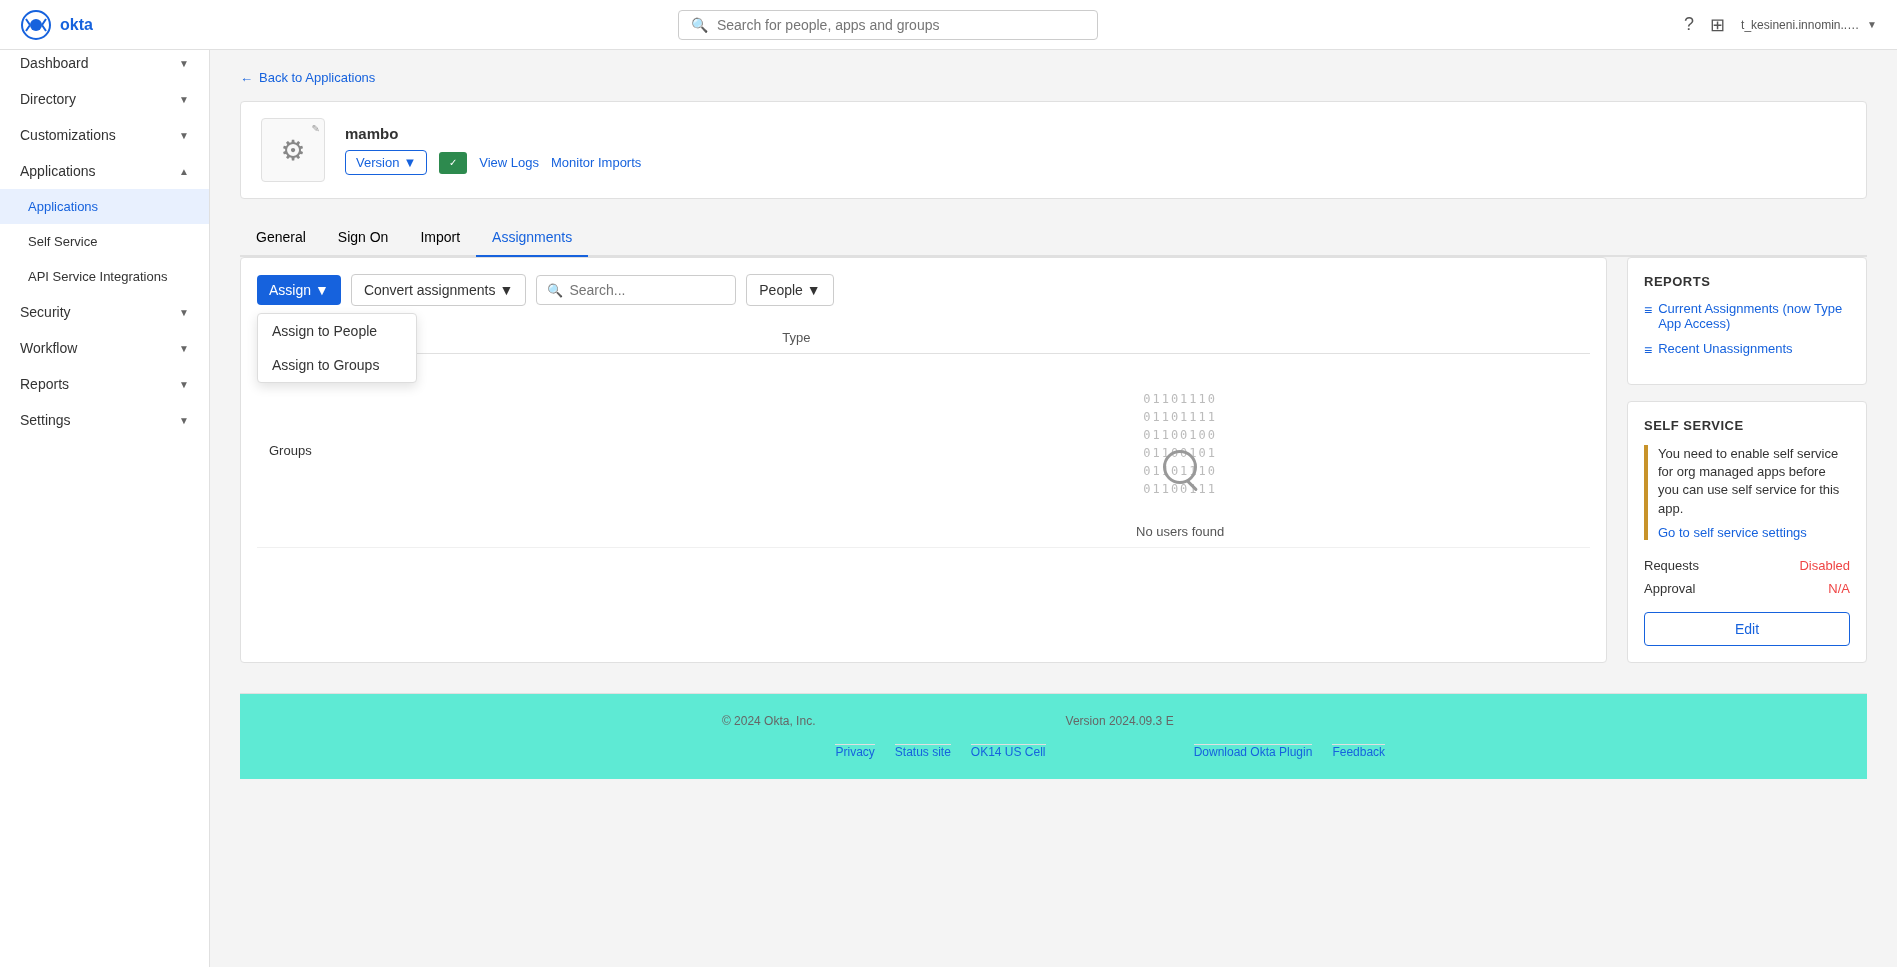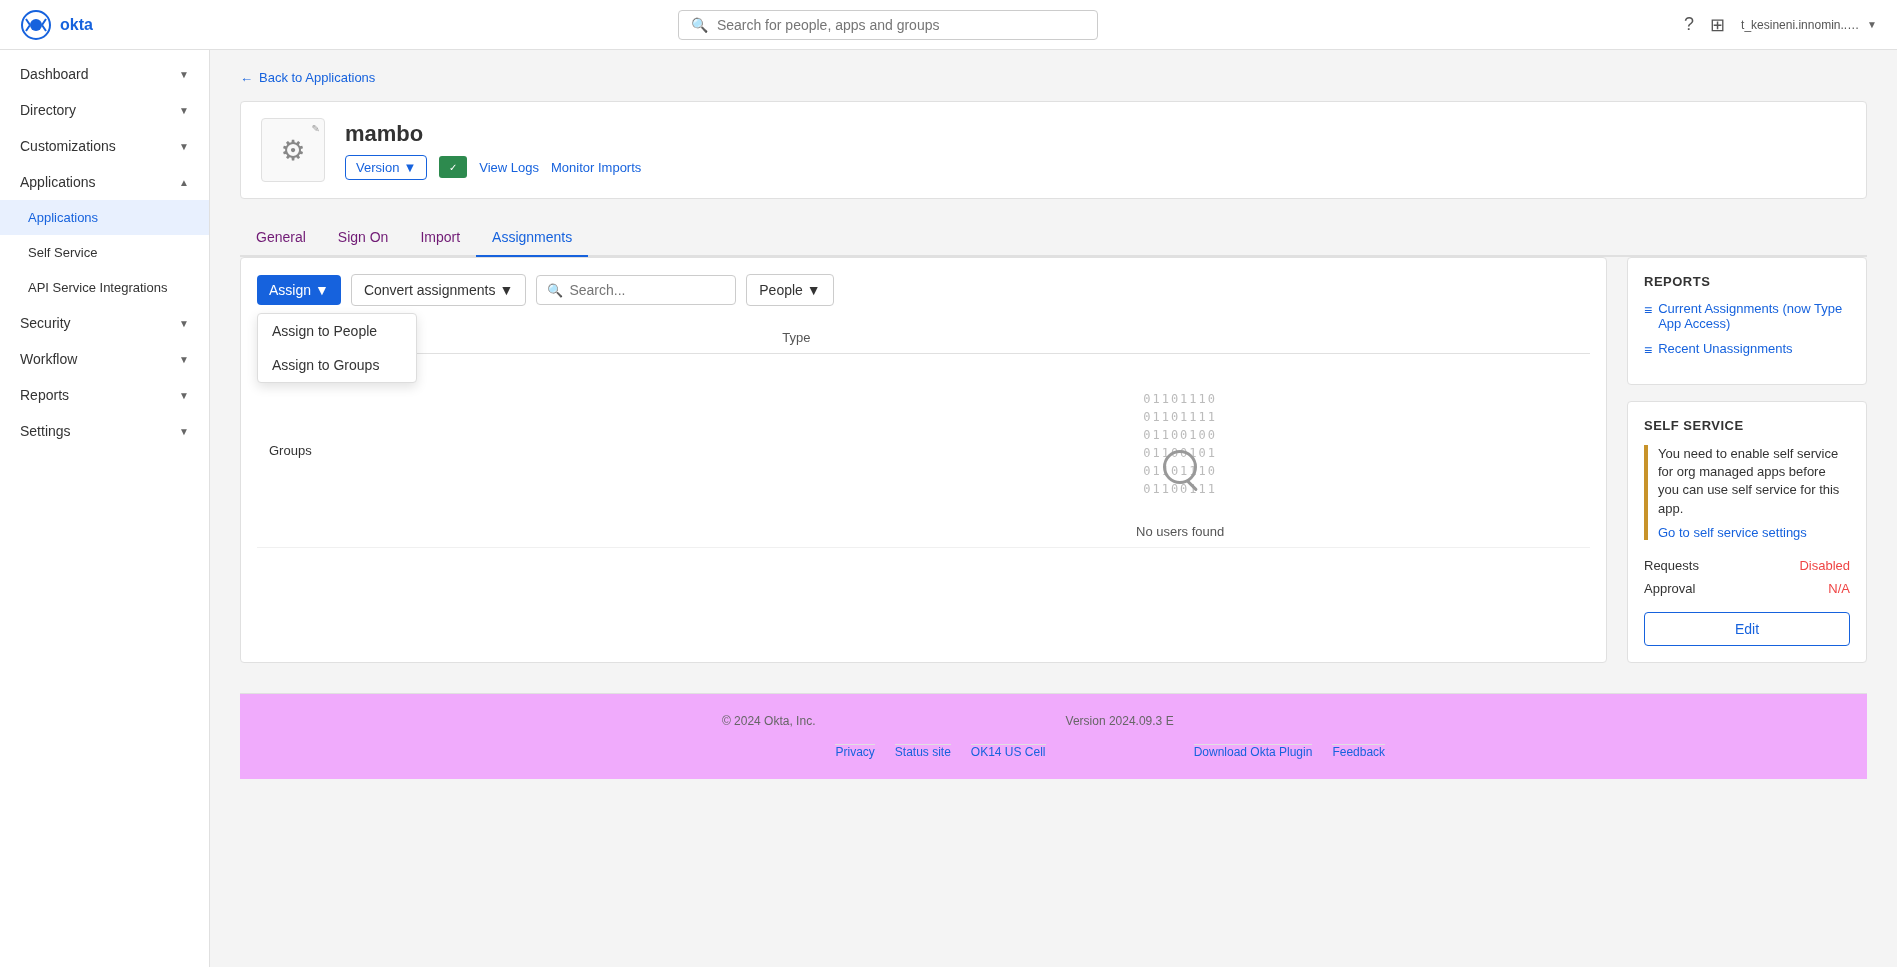--- a/index.html
+++ b/index.html
@@ -22,21 +22,21 @@
     .search-bar input { border: none; outline: none; flex: 1; font-size: 14px; color: #666; background: transparent; }
     .topnav-right { display: flex; align-items: center; gap: 16px; }
     .topnav-user { display: flex; align-items: center; gap: 6px; font-size: 13px; color: #333; cursor: pointer; }
 
     
     .layout { display: flex; margin-top: 50px; min-height: calc(100vh - 50px); }
 
     
     .sidebar {
       width: 210px; background: #fff; border-right: 1px solid #e0e0e0;
-      position: fixed; top: 44px; bottom: 0; overflow-y: auto;
+      position: fixed; top: 33px; bottom: 0; overflow-y: auto;
       padding: 12px 0;
     }
     .sidebar-item {
       display: flex; align-items: center; justify-content: space-between;
       padding: 10px 20px; cursor: pointer; color: #333; font-size: 14px;
     }
     .sidebar-item.sub { padding-left: 28px; font-size: 13px; }
     .sidebar-item.sub.selected { background: #e8f0fe; color: #1662dd; }
     .chevron { font-size: 10px; color: #666; }
 
@@ -52,37 +52,37 @@
       padding: 16px 20px; display: flex; align-items: center; gap: 20px;
       margin-bottom: 20px;
     }
     .app-icon-box {
       width: 64px; height: 64px; border: 1px solid #e0e0e0; border-radius: 4px;
       display: flex; align-items: center; justify-content: center;
       background: #f9f9f9; position: relative;
     }
     .edit-icon { position: absolute; top: 4px; right: 4px; font-size: 10px; color: #999; cursor: pointer; }
     .app-info { display: flex; flex-direction: column; gap: 8px; }
-    .app-name { font-size: 22px; font-weight: 600; color: #333; }
+    .app-name { font-size: 15px; font-weight: 600; color: #333; }
     .app-actions { display: flex; align-items: center; gap: 12px; }
     .btn-active {
       display: flex; align-items: center; gap: 4px;
       background: #fff; border: 1px solid #1662dd; color: #1662dd;
       border-radius: 4px; padding: 4px 10px; font-size: 13px; cursor: pointer;
     }
     .push-icon {
       width: 28px; height: 22px; background: #2d8a4e; border-radius: 3px;
       display: flex; align-items: center; justify-content: center; color: #fff; font-size: 10px;
     }
     .link-btn { color: #1662dd; font-size: 13px; cursor: pointer; background: none; border: none; text-decoration: none; }
 
     
     .tabs { display: flex; gap: 0; border-bottom: 2px solid #e0e0e0; margin-bottom: 0; }
     .tab {
-      padding: 10px 16px; font-size: 14px; color: #701a75; cursor: pointer;
+      padding: 10px 16px; font-size: 14px; color: #000000; cursor: pointer;
       border-bottom: 2px solid transparent; margin-bottom: -2px;
     }
     .tab.active { color: #1662dd; border-bottom: 2px solid #1662dd; font-weight: 500; }
 
     
     .content-area { display: flex; gap: 20px; margin-top: 0; }
 
     
     .assignments-panel {
       flex: 1; background: #fff; border: 1px solid #e0e0e0; border-radius: 4px;
@@ -159,21 +159,21 @@
       width: 100%; padding: 8px; margin-top: 12px;
       background: #fff; color: #1662dd; border: 1px solid #1662dd;
       border-radius: 4px; font-size: 14px; cursor: pointer;
     }
 
     
     .footer {
       text-align: center; font-size: 12px; color: #666;
       padding: 20px; margin-top: 30px; border-top: 1px solid #e0e0e0;
       display: flex; gap: 20px; justify-content: center; flex-wrap: wrap;
-      background: #f0abfc;
+      background: #5eead4;
     }
     .footer a { color: #1662dd; text-decoration: none; }
   </style>
 </head>
 <body>
 
 <nav class="topnav">
   <div class="topnav-left">
     <div class="okta-logo">
       <svg viewBox="0 0 32 32" fill="none" xmlns="http://www.w3.org/2000/svg">

